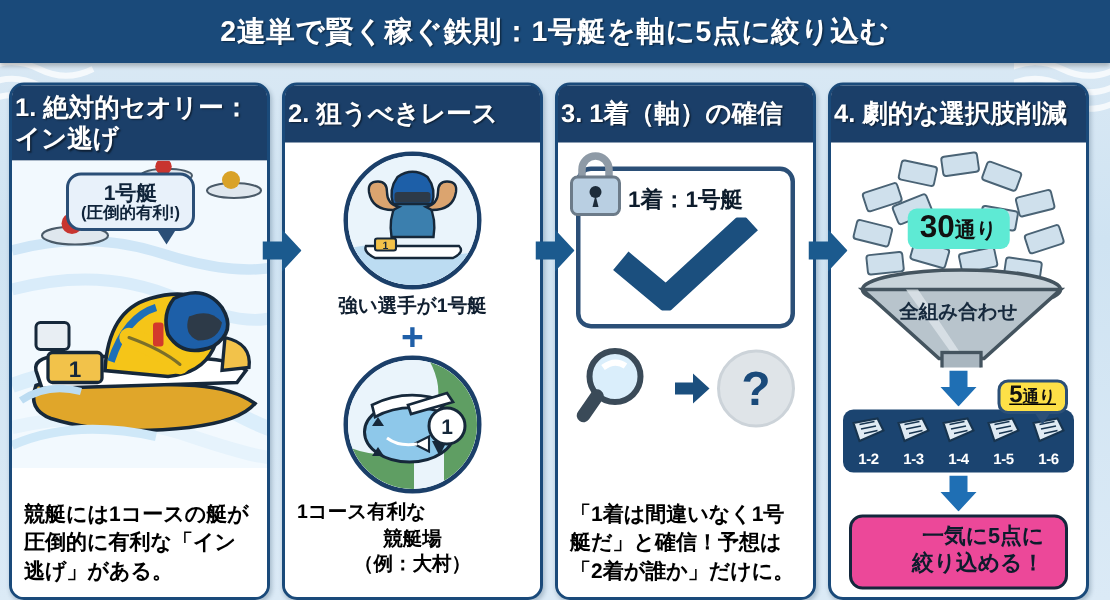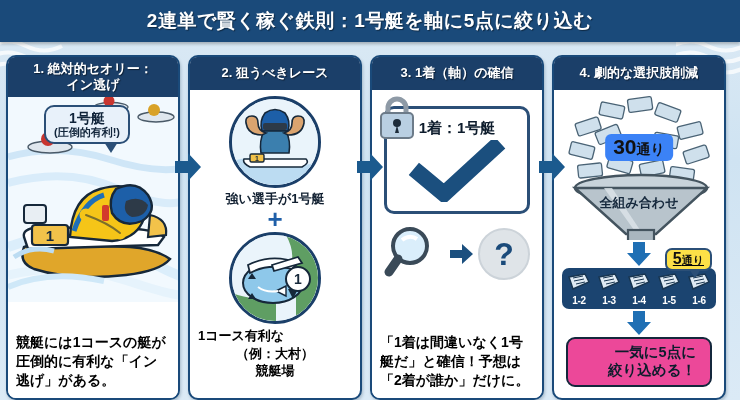--- a/index.html
+++ b/index.html
@@ -44,22 +44,22 @@
     background: #ffffff;
     border: 2px solid #1a4a7a;
     border-radius: 10px;
     display: flex; flex-direction: column;
     box-shadow: 1px 2px 3px rgba(20,50,80,.25);
   }
   .col:first-child { margin-left: 6px; }
   .col-head {
     background: #1b3f69;
     border-radius: 7px 7px 0 0;
-    color: #fff; font-weight: bold; font-size: 13px;
-    text-align: center; padding: 4px 2px 5px;
+    color: #fff; font-weight: bold; font-size: 17px;
+    text-align: left; padding: 4px 2px 5px;
     line-height: 1.25;
     text-shadow: 1px 1px 1px rgba(0,0,0,.5);
     flex: 0 0 auto;
   }
   .col-head.two-line { padding-bottom: 3px; }
   .col-body { position: relative; flex: 1 1 auto; overflow: hidden; border-radius: 0 0 8px 8px; }
 
   
   .arrow-between {
     position: absolute; top: 152px; width: 26px; height: 30px; z-index: 6;
@@ -112,21 +112,21 @@
   .qmark {
     width: 52px; height: 52px; border-radius: 50%; background: #dfe4e8;
     border: 2px solid #ccd3d9; display:flex; align-items:center; justify-content:center;
     color: #1a4a7a; font-size: 32px; font-weight: bold;
   }
 
   
   .funnelwrap { position: relative; height: 150px; }
   .badge30 {
     position: absolute; left: 50%; top: 44px; transform: translateX(-50%);
-    background: #3b82f6; border: 2px solid #5e748; border-color:#4a6b8a;
+    background: #5eead4; border: 2px solid #5e748; border-color:#4a6b8a;
     border-radius: 6px; padding: 1px 8px 2px; z-index: 4; white-space: nowrap;
   }
   .badge30 .n { font-size: 21px; font-weight: bold; color: #111; }
   .badge30 .u { font-size: 14px; font-weight: bold; color: #111; }
   .allcomb {
     position: absolute; left: 0; right: 0; top: 104px; text-align: center;
     font-size: 13px; font-weight: bold; color: #16293d; z-index: 4;
   }
   .tickets-box {
     margin: 0 8px; background: #1b4470; border-radius: 7px;
@@ -283,22 +283,22 @@
             <path d="M44 56 l10 -5 l0 10z" fill="#ffffff" stroke="#16283a" stroke-width="1.4"></path>
             <path d="M26 52 q8 6 20 4" stroke="#ffffff" stroke-width="2" fill="none"></path>
 
             <path d="M66 54 l-5 10 l-5 -10z" fill="#16283a"></path>
             <circle cx="66" cy="44" r="12" fill="#ffffff" stroke="#16283a" stroke-width="2"></circle>
             <text x="66" y="49" font-size="14" font-weight="bold" fill="#16283a" text-anchor="middle" font-family="Liberation Sans, sans-serif">1</text>
           </svg>
         </div>
         <div class="cap" style="position:static;padding-top:3px;">
           <div style="text-align:left;font-size:13px;">1コース有利な</div>
+          <div style="text-align:center;font-size:13px;">競艇場</div>
           <div style="text-align:center;font-size:13px;">（例：大村）</div>
-          <div style="text-align:center;font-size:13px;">競艇場</div>
         </div>
       </div>
     </div>
 
     <div class="col">
       <div class="col-head" style="padding-top:8px;padding-bottom:9px;">
         <div>3. 1着（軸）の確信</div>
       </div>
       <div class="col-body">
         <div class="lockcard">

